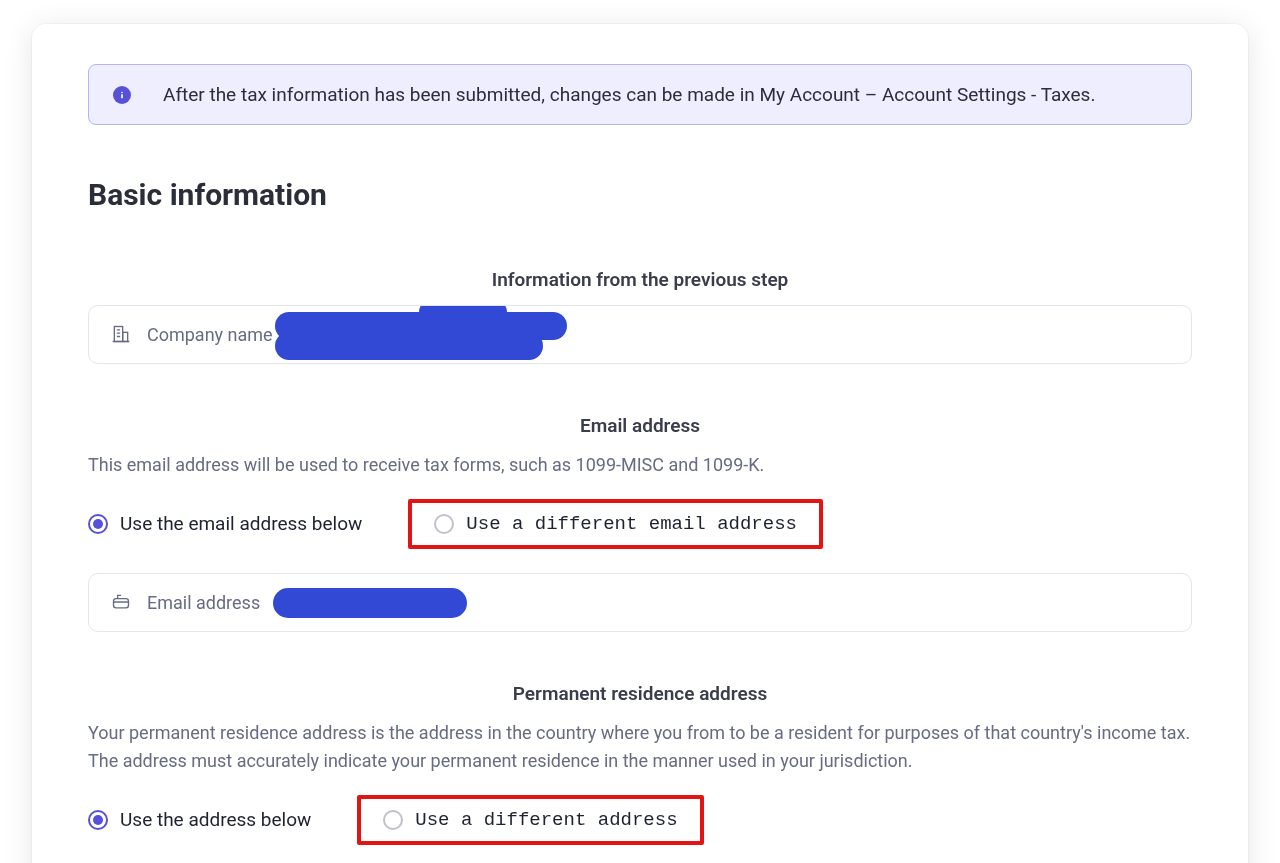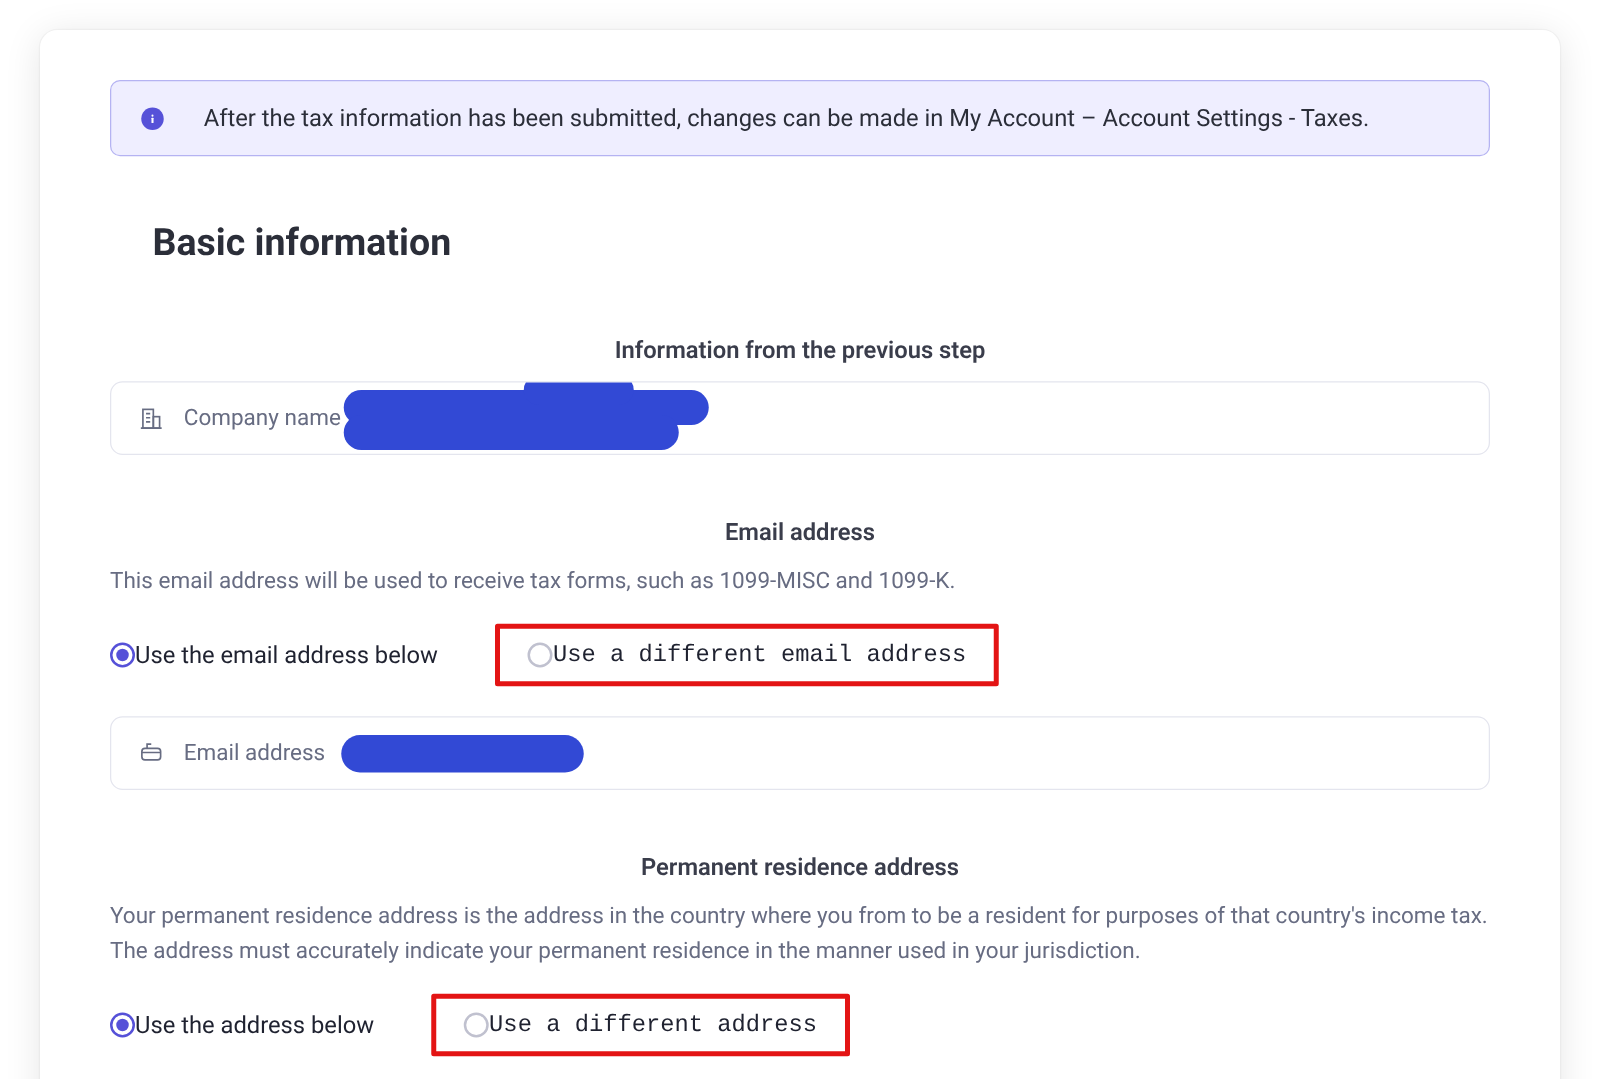--- a/index.html
+++ b/index.html
@@ -44,21 +44,20 @@
     flex:0 0 18px;
   }
   .info-icon svg{width:10px;height:10px;fill:#fff;}
   .info-banner-text{font-size:19px;color:#2b2e39;}
 
   h1.section-title{
     font-size:30px;
     font-weight:700;
     color:#2b2e39;
     margin-bottom:56px;
-    margin-left:34px;
   }
 
   .sub-heading{
     font-size:19px;
     font-weight:600;
     color:#3a3d4b;
     margin-bottom:14px;
     text-align:center;
   }
   .sub-desc{
@@ -67,21 +66,20 @@
     margin-bottom:20px;
     line-height:1.55;
   }
 
   
   .field-row{
     border:1px solid var(--border);
     border-radius:10px;
     padding:18px 22px;
     display:flex;
-    align-items:center;
     gap:16px;
     color:var(--text-muted);
     font-size:18px;
     margin-bottom:50px;
     position:relative;
     overflow:hidden;
   }
   .field-icon{
     width:20px;height:20px;flex:0 0 20px;
     color:var(--text-muted);
@@ -103,20 +101,21 @@
     display:flex;
     align-items:center;
     gap:46px;
     margin-bottom:24px;
     font-size:19px;
     color:#1f2230;
   }
   .radio-option{
     display:flex;
     align-items:center;
+    gap:12px;
     cursor:pointer;
   }
   .radio{
     width:20px;height:20px;border-radius:50%;
     border:2px solid #c0c1cf;
     display:flex;align-items:center;justify-content:center;
     flex:0 0 20px;
   }
   .radio.selected{border-color:var(--purple);}
   .radio.selected::after{

